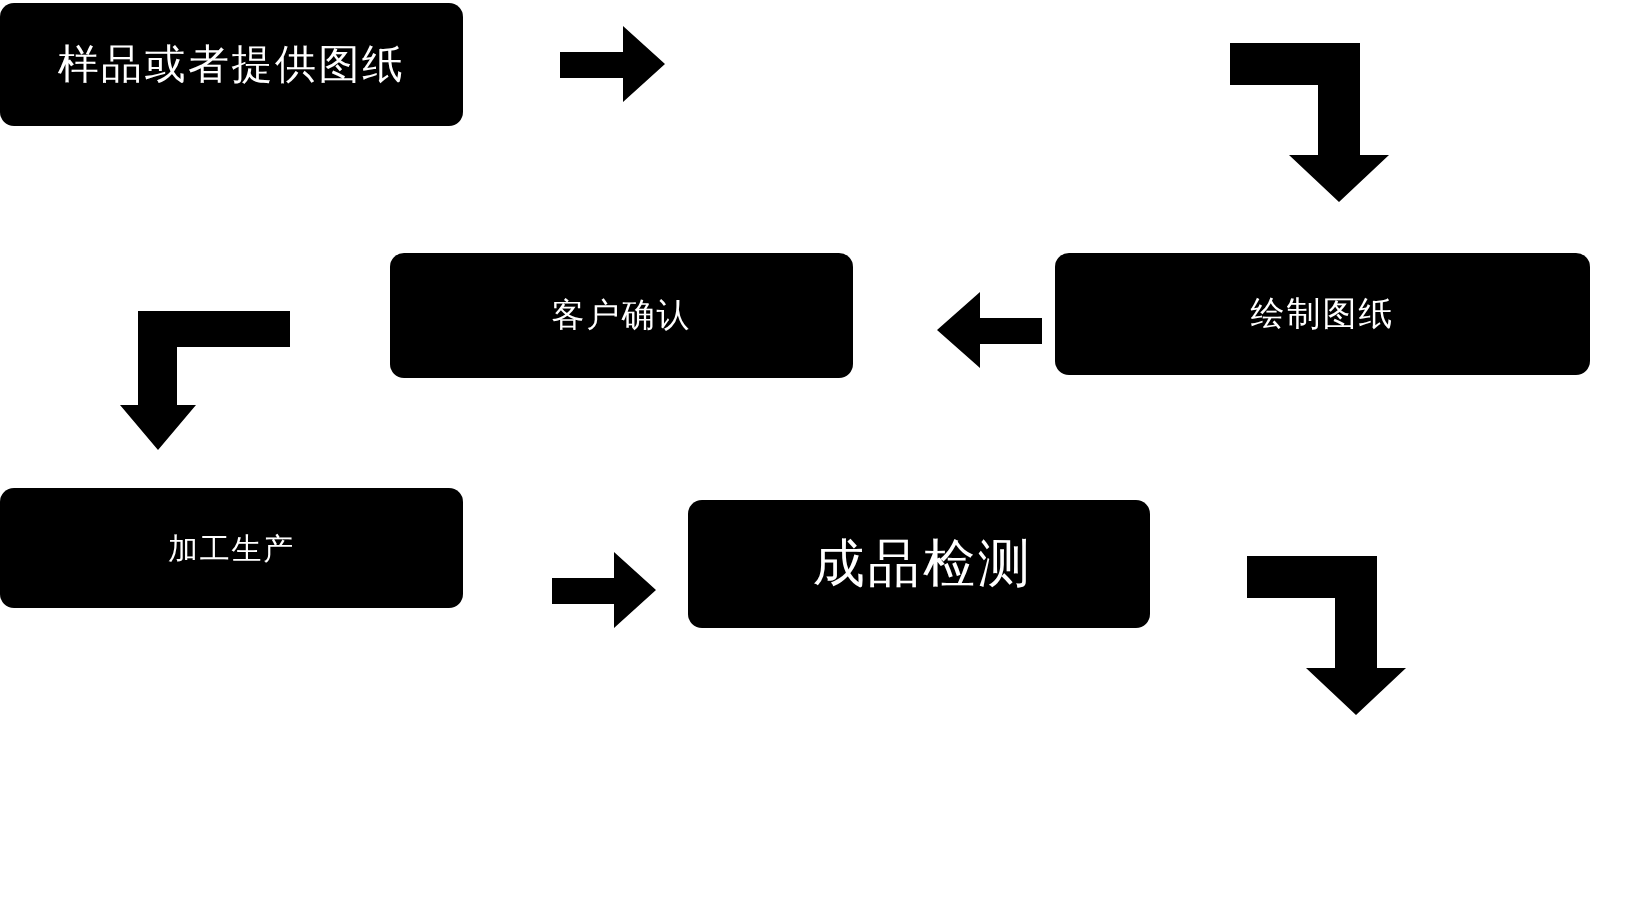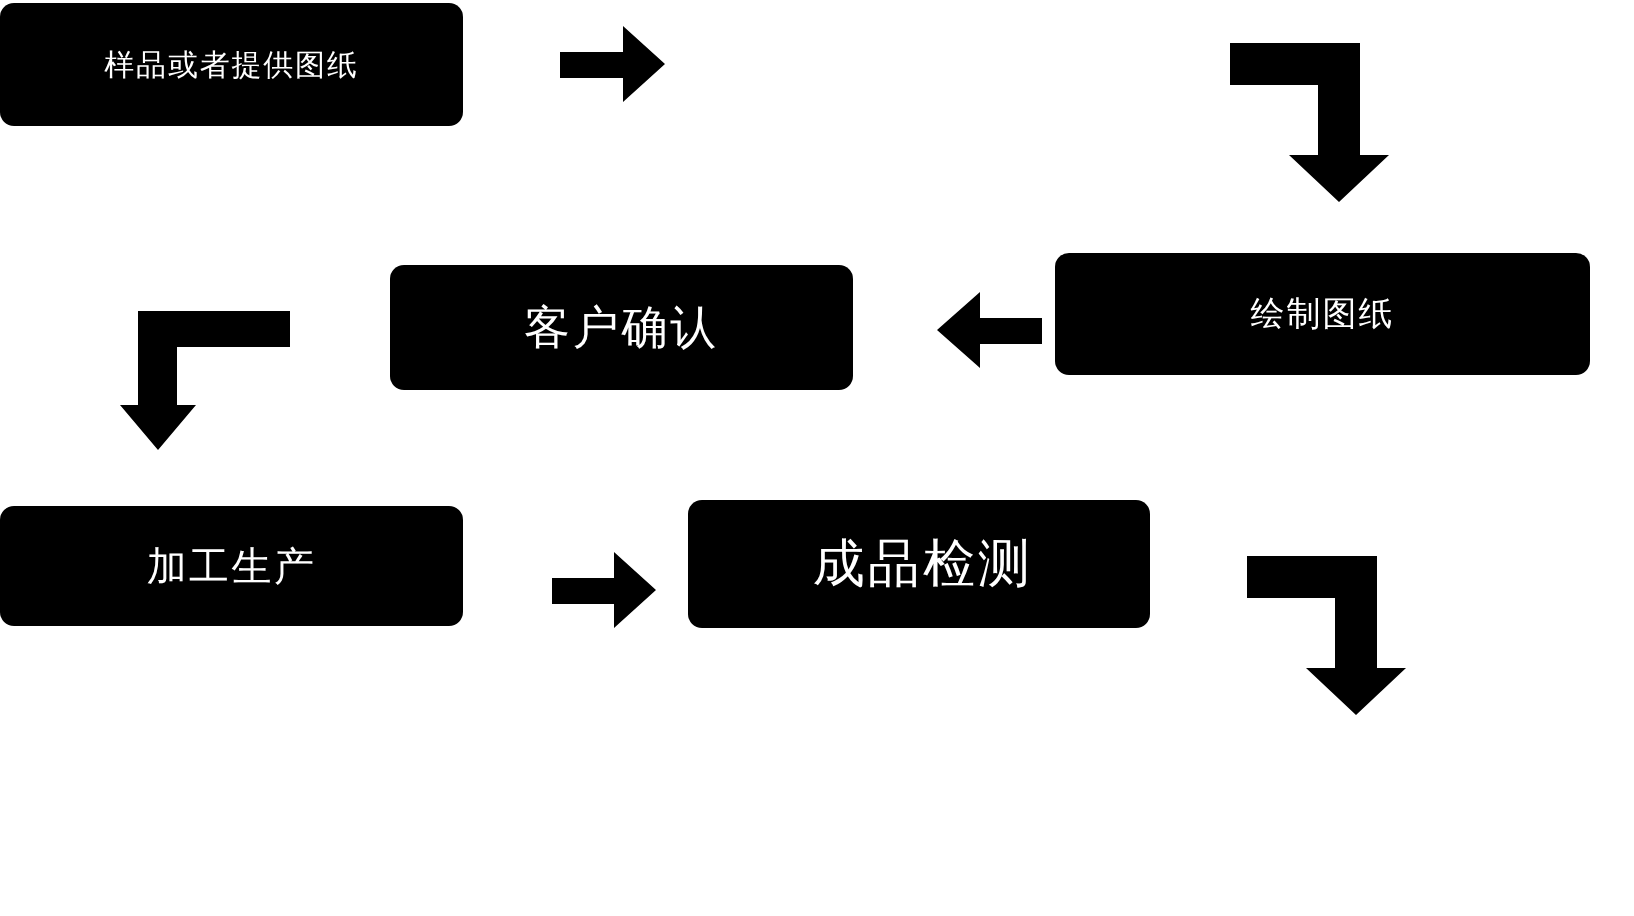--- a/index.html
+++ b/index.html
@@ -43,21 +43,21 @@
   .connector svg path,
   .connector svg polygon {
     fill: #000000;
   }
 </style>
 </head>
 <body>
 
 <div id="canvas">
 
-  <div class="node" style="left:0px; top:3px; width:463px; height:123px; font-size:30px;">
+  <div class="node" style="left:0px; top:3px; width:463px; height:123px; font-size:41px;">
     <span class="node-label">样品或者提供图纸</span>
   </div>
 
   <div class="connector" style="left:540px; top:14px; width:140px; height:100px;">
     <svg width="140" height="100" viewBox="0 0 140 100" aria-hidden="true">
       <polygon points="20,38 83,38 83,12 125,50 83,88 83,64 20,64"></polygon>
     </svg>
   </div>
 
 
@@ -66,35 +66,35 @@
       <path d="M 15 18 L 145 18 L 145 130 L 174 130 L 124 177 L 74 130 L 103 130 L 103 60 L 15 60 Z"></path>
     </svg>
   </div>
 
   <div class="connector" style="left:120px; top:300px; width:190px; height:165px;">
     <svg width="190" height="165" viewBox="0 0 190 165" aria-hidden="true">
       <path d="M 170 11 L 18 11 L 18 105 L 0 105 L 38 150 L 76 105 L 57 105 L 57 47 L 170 47 Z"></path>
     </svg>
   </div>
 
-  <div class="node" style="left:390px; top:265px; width:463px; height:125px; font-size:46px;">
+  <div class="node" style="left:390px; top:253px; width:463px; height:125px; font-size:33px;">
     <span class="node-label">客户确认</span>
   </div>
 
   <div class="connector" style="left:920px; top:280px; width:145px; height:100px;">
     <svg width="145" height="100" viewBox="0 0 145 100" aria-hidden="true">
       <polygon points="122,38 60,38 60,12 17,50 60,88 60,64 122,64"></polygon>
     </svg>
   </div>
 
   <div class="node" style="left:1055px; top:253px; width:535px; height:122px; font-size:34px;">
     <span class="node-label">绘制图纸</span>
   </div>
 
-  <div class="node" style="left:0px; top:506px; width:463px; height:120px; font-size:40px;">
+  <div class="node" style="left:0px; top:488px; width:463px; height:120px; font-size:30px;">
     <span class="node-label">加工生产</span>
   </div>
 
   <div class="connector" style="left:532px; top:540px; width:140px; height:100px;">
     <svg width="140" height="100" viewBox="0 0 140 100" aria-hidden="true">
       <polygon points="20,38 82,38 82,12 124,50 82,88 82,64 20,64"></polygon>
     </svg>
   </div>
 
   <div class="node" style="left:688px; top:500px; width:462px; height:128px; font-size:52px;padding-left:8px;">

